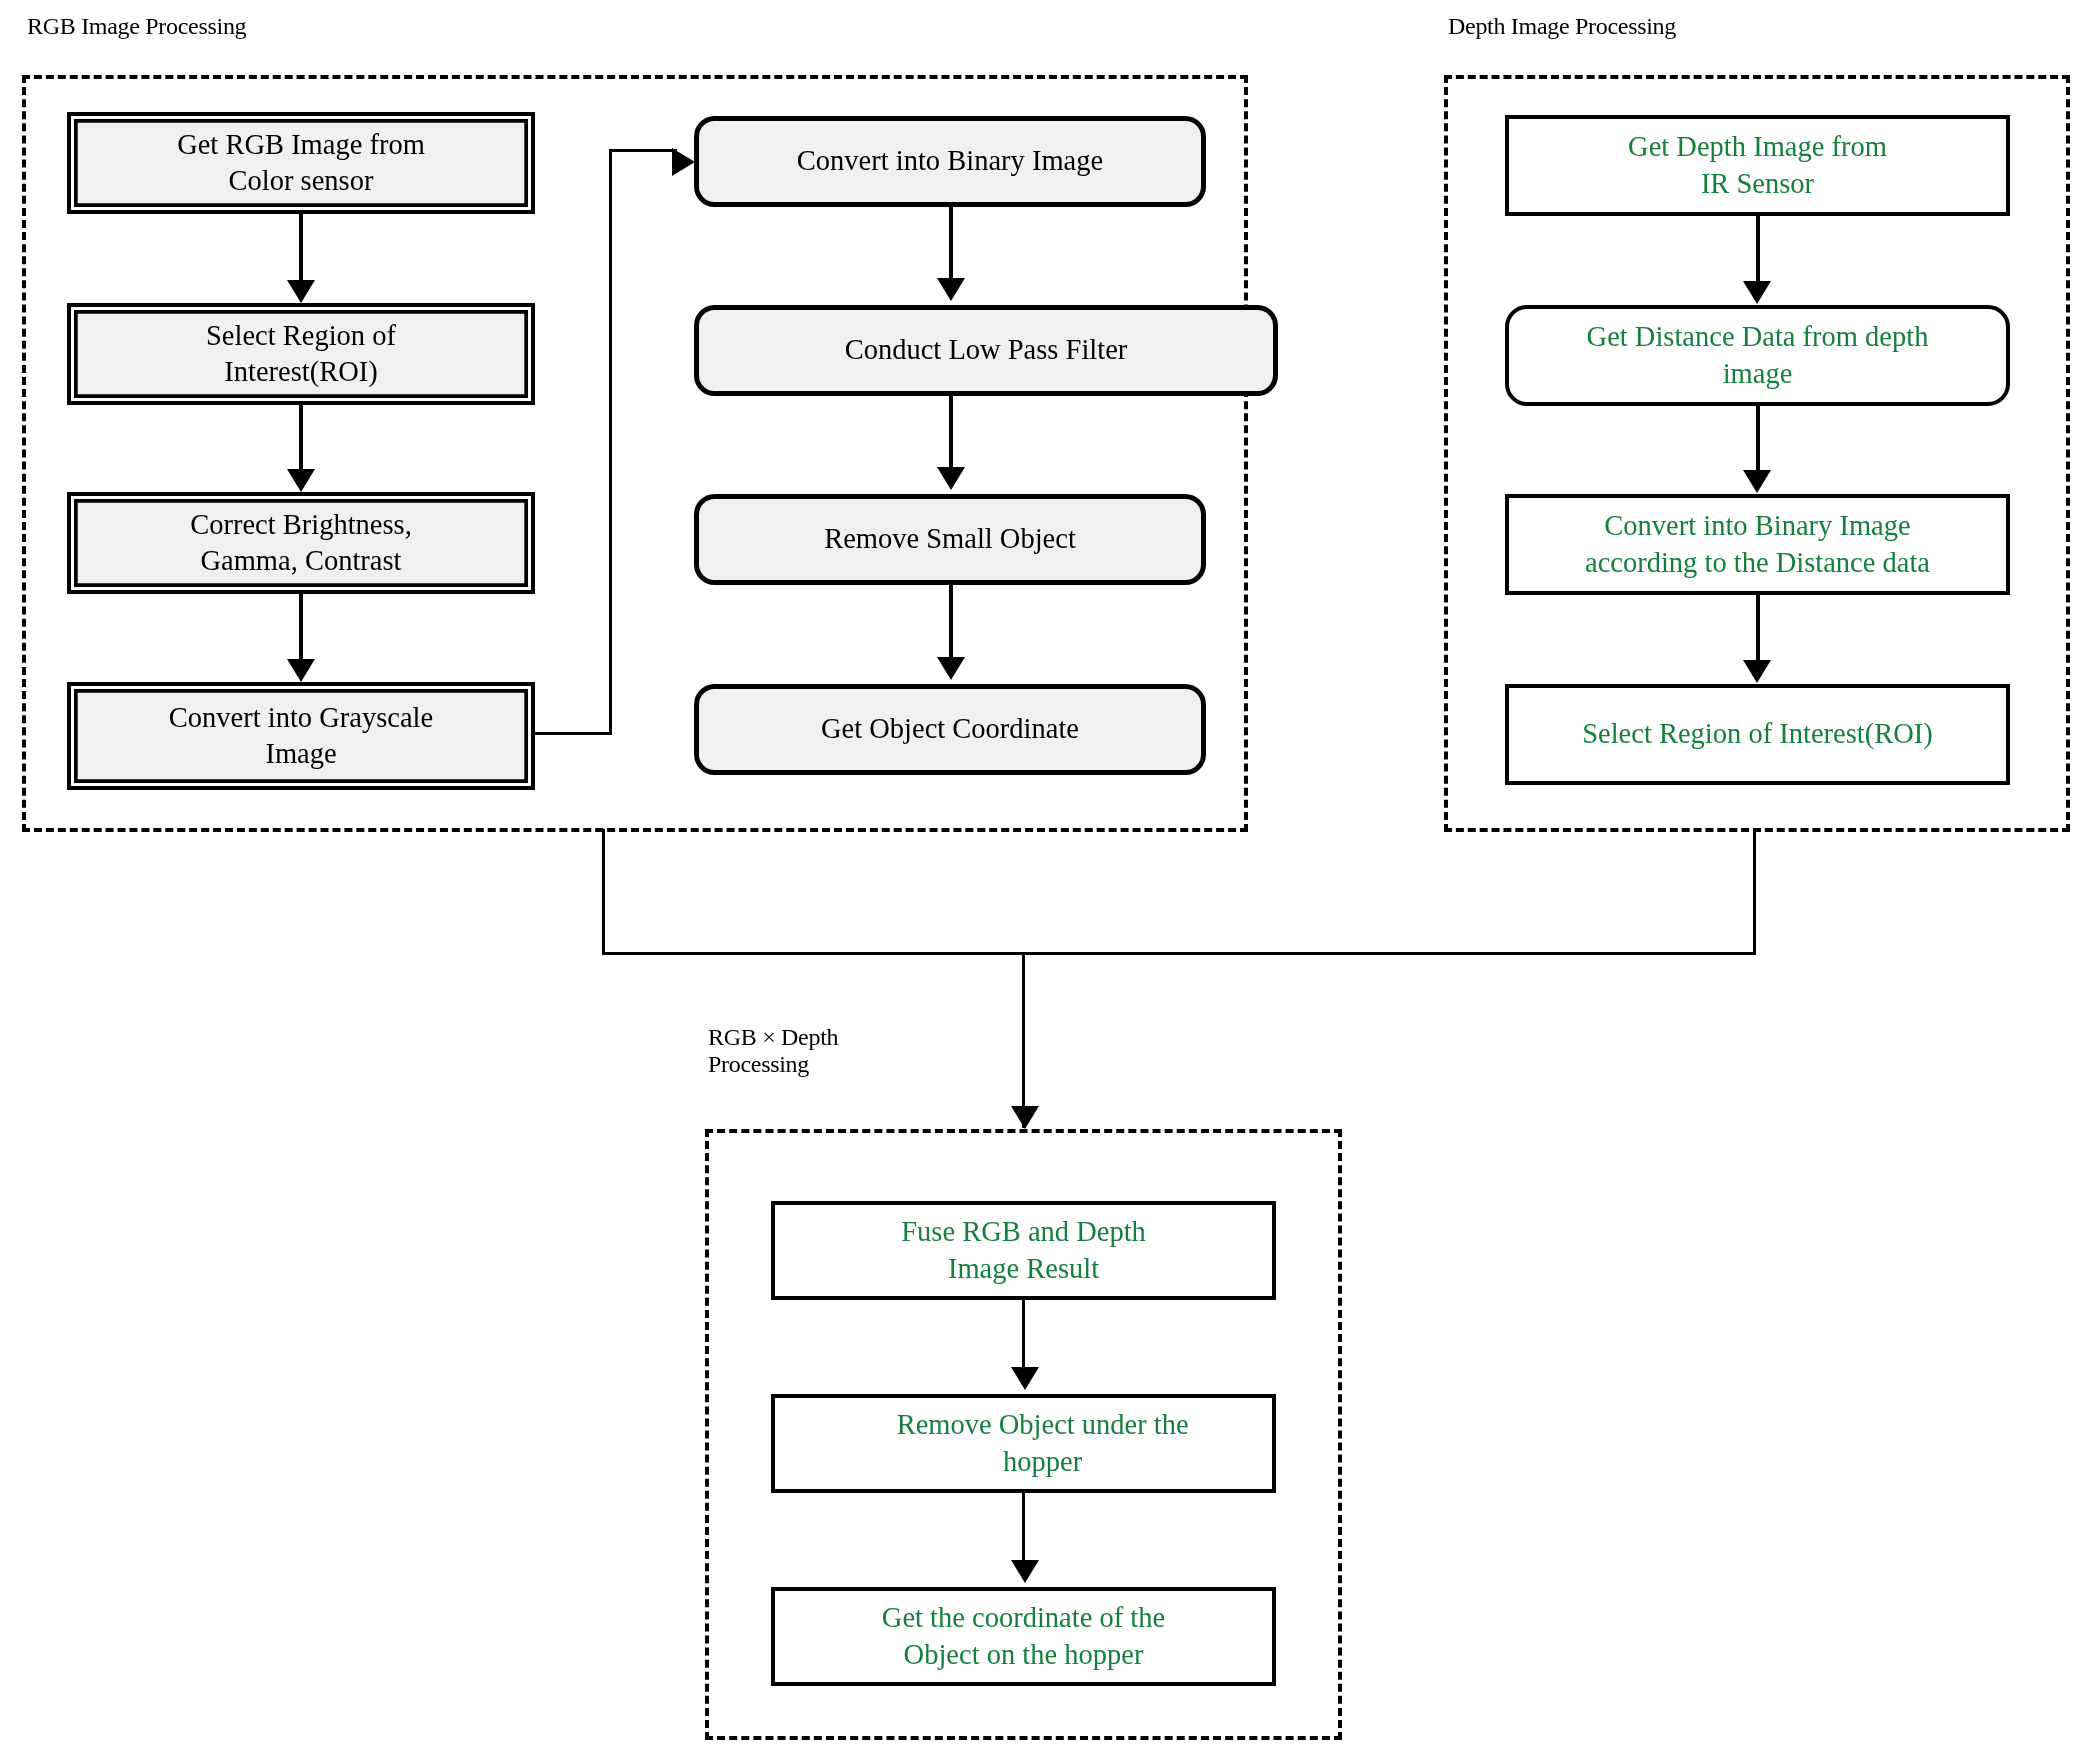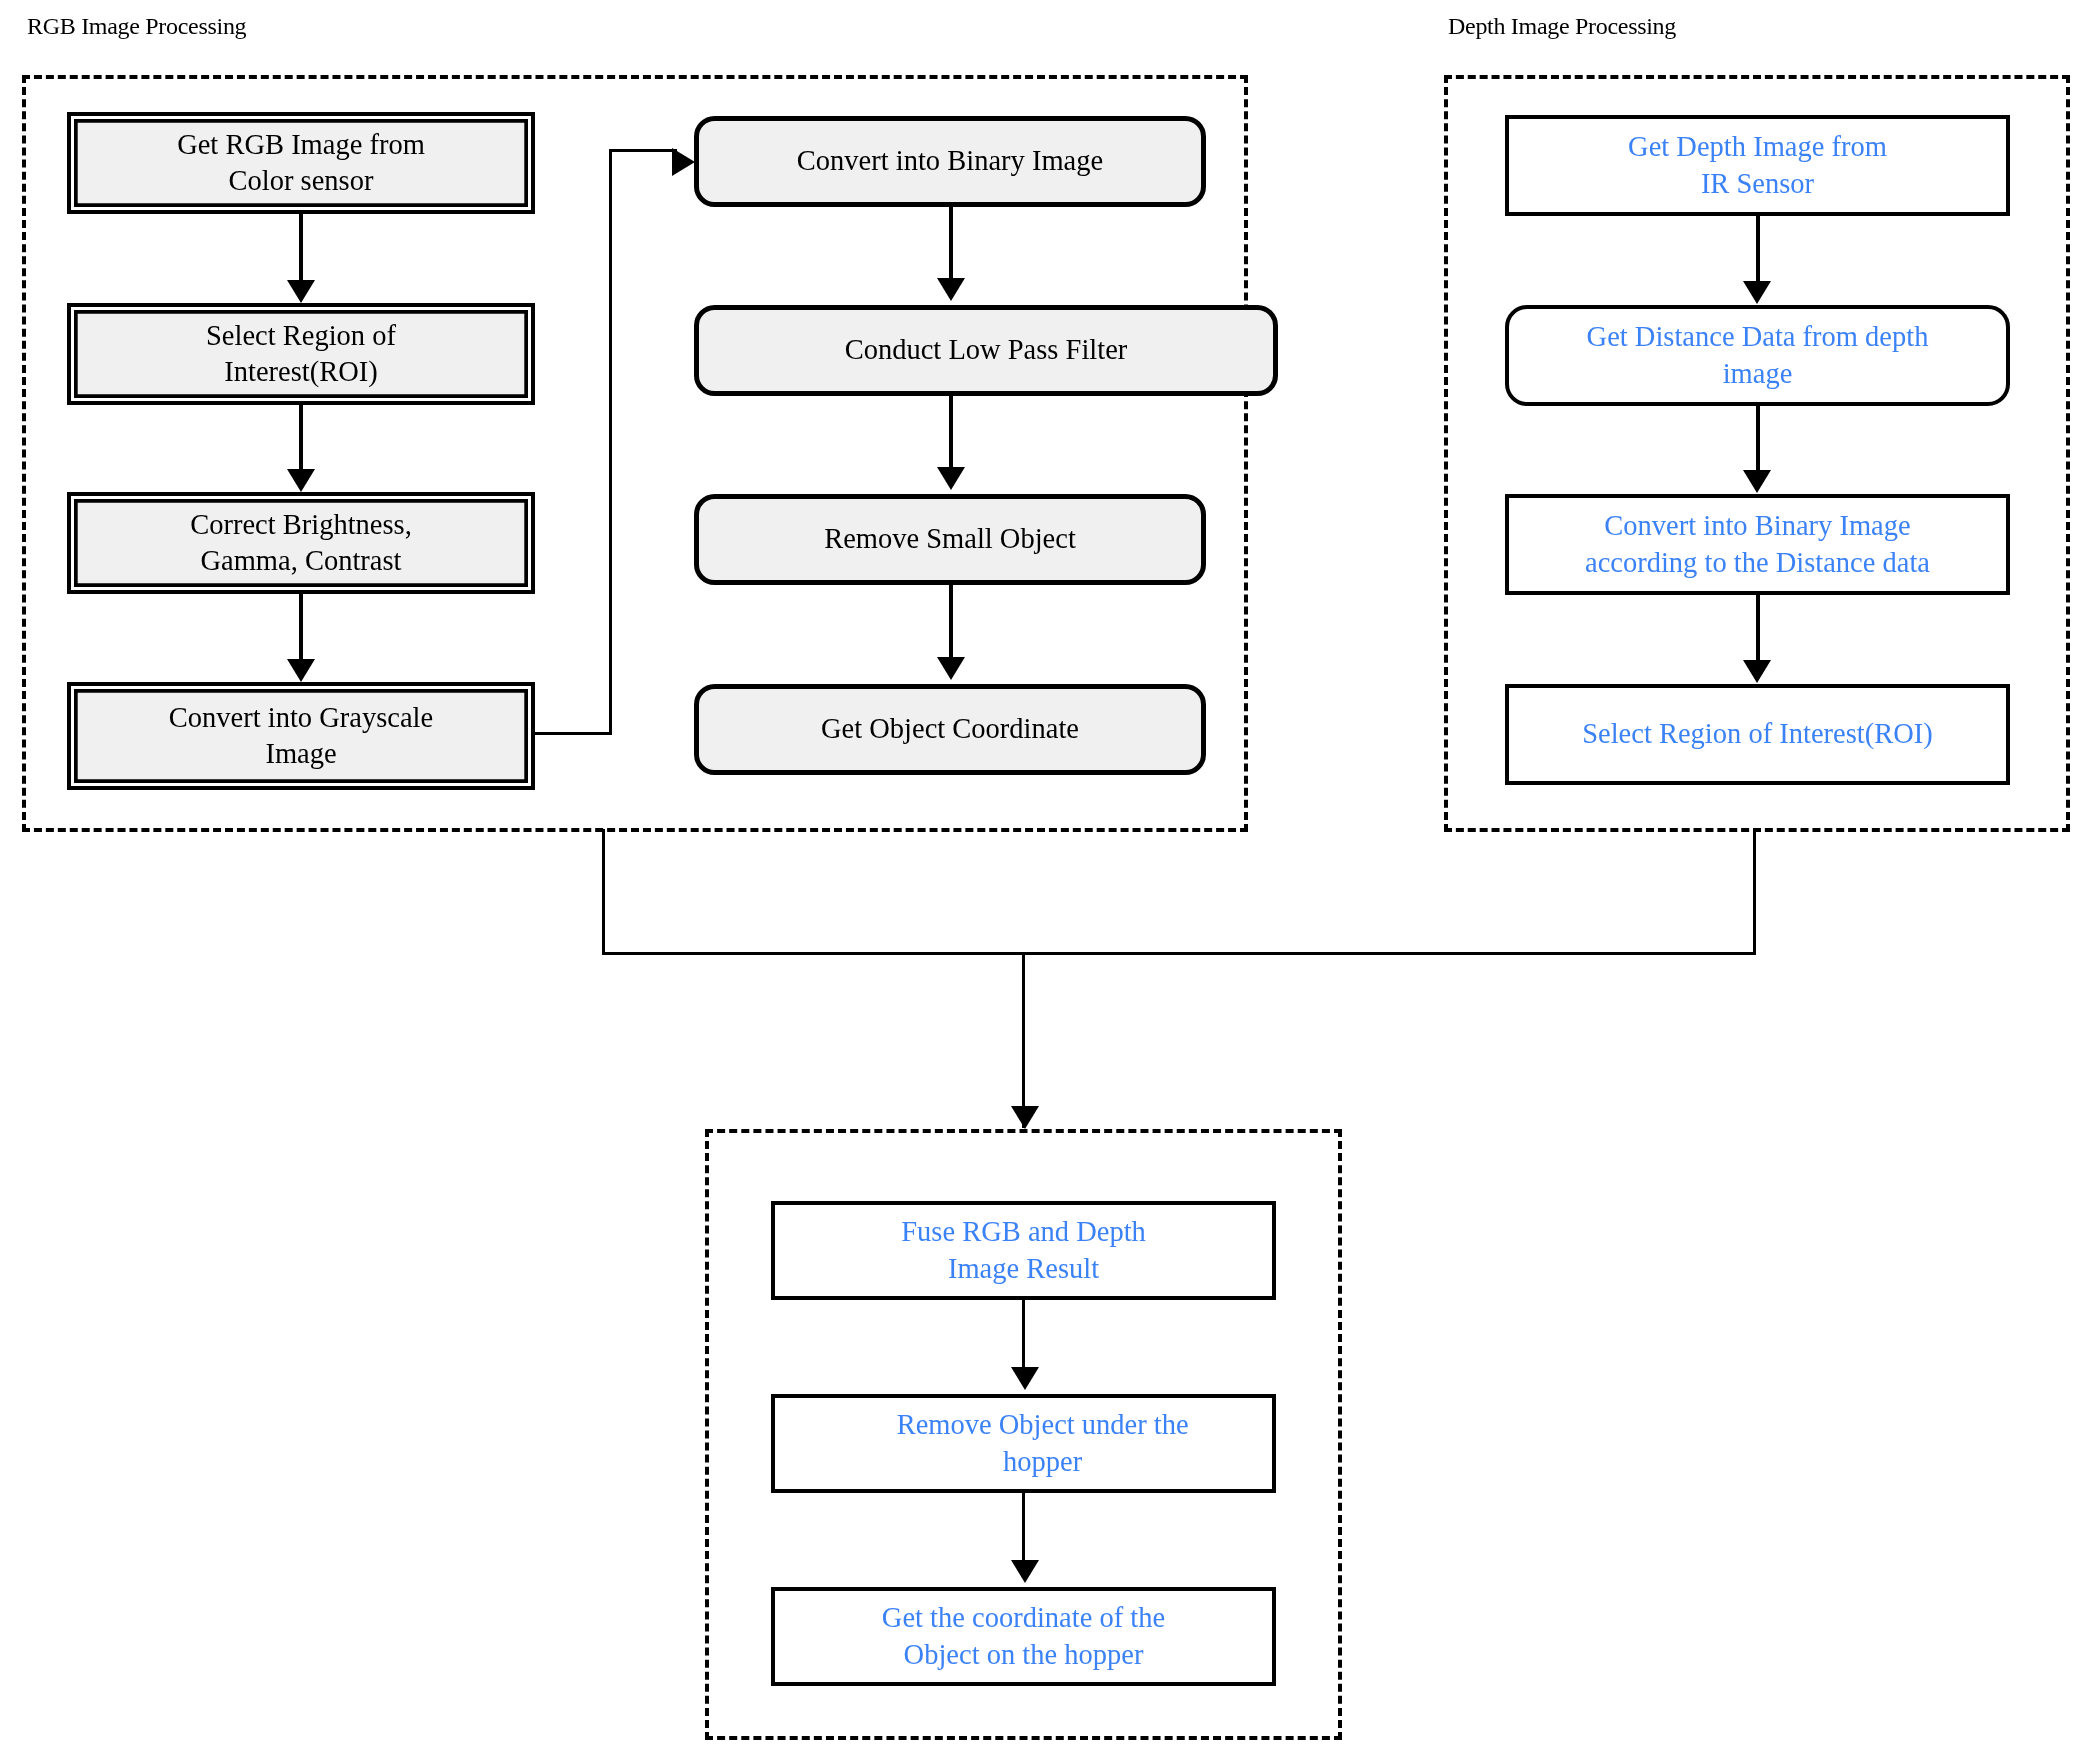--- a/index.html
+++ b/index.html
@@ -63,21 +63,21 @@
   
   .node-plain{
     position:absolute;
     box-sizing:border-box;
     background:#ffffff;
     border:4.2px solid #000;
     display:flex;align-items:center;justify-content:center;
     text-align:center;
     font-size:28.5px;
     line-height:1.27;
-    color:#3b82f6;
+    color:#15803d;
     padding:0 9.7px;
   }
   .node-plain .txt,.node-round .txt{white-space:pre-line;}
 
   
   .vline{position:absolute;background:#000;width:3.6px;}
   .vline-thin{position:absolute;background:#000;width:3px;}
   .hline-thin{position:absolute;background:#000;height:3px;}
 
   .arrow-down{
@@ -97,20 +97,22 @@
 </style>
 </head>
 <body>
 
 <div class="canvas">
 
   <div class="sec-title" style="left:27px;top:13.3px;">RGB Image Processing</div>
 
   <div class="sec-title" style="left:1448px;top:13.3px;">Depth Image Processing</div>
 
+  <div class="sec-title" style="left:708px;top:1024px;">RGB × Depth
+Processing</div>
 
   <div class="group" style="left:22.4px;top:75px;width:1226px;height:757px;"></div>
 
   <div class="group" style="left:1444px;top:75px;width:626px;height:757px;"></div>
 
   <div class="group" style="left:705px;top:1129px;width:637px;height:611px;"></div>
 
   <div class="node-double" style="left:67px;top:112px;width:468px;height:102px;">
     <span class="txt">Get RGB Image from
 Color sensor</span>

